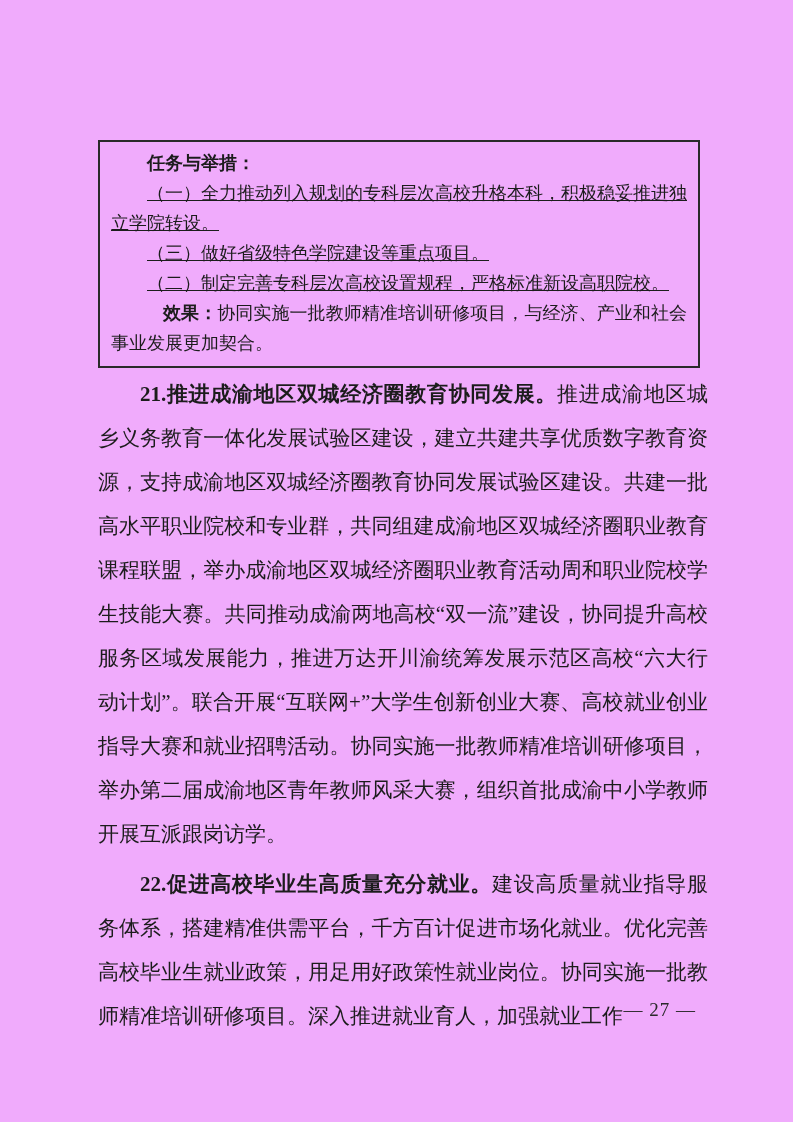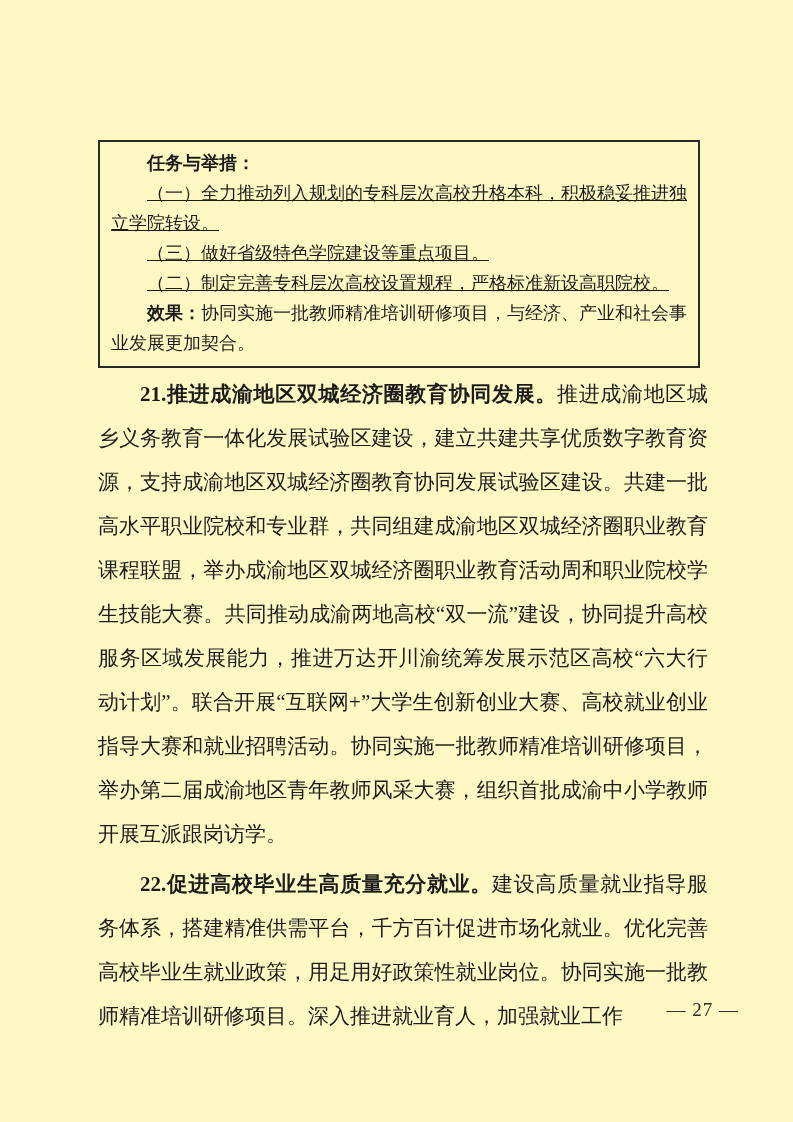--- a/index.html
+++ b/index.html
@@ -4,21 +4,21 @@
 <style>
   html, body {
     margin: 0;
     padding: 0;
     background: #ffffff;
   }
   .page {
     position: relative;
     width: 793px;
     height: 1122px;
-    background: #fef9c3;
+    background: #f0abfc;
     color: #1c1c1c;
     font-family: "Liberation Serif", "DejaVu Serif", serif;
     overflow: hidden;
   }
   
   .task-box {
     position: absolute;
     left: 98px;
     top: 140px;
     width: 602px;
@@ -40,20 +40,21 @@
     text-indent: 2em;
     text-decoration: underline;
   }
   .task-box-effect {
     margin: 0;
     text-indent: 2em;
   }
   .effect-label {
     font-family: Liberation Serif, serif;
     font-weight: bold;
+    margin-left: 16px;
   }
   
   .content {
     position: absolute;
     left: 98px;
     top: 372px;
     width: 610px;
     font-size: 21px;
     line-height: 44px;
     text-align: justify;
@@ -65,21 +66,21 @@
   .para-lead {
     font-weight: bold;
   }
   
   .page-number {
     position: absolute;
     top: 999px;
     left: 0;
     width: 100%;
     box-sizing: border-box;
-    padding-right: 54px;
+    padding-right: 97px;
     text-align: right;
     font-size: 19px;
     letter-spacing: 1px;
     color: #2a2a2a;
   }
 </style>
 </head>
 <body>
 
 <div class="page">

